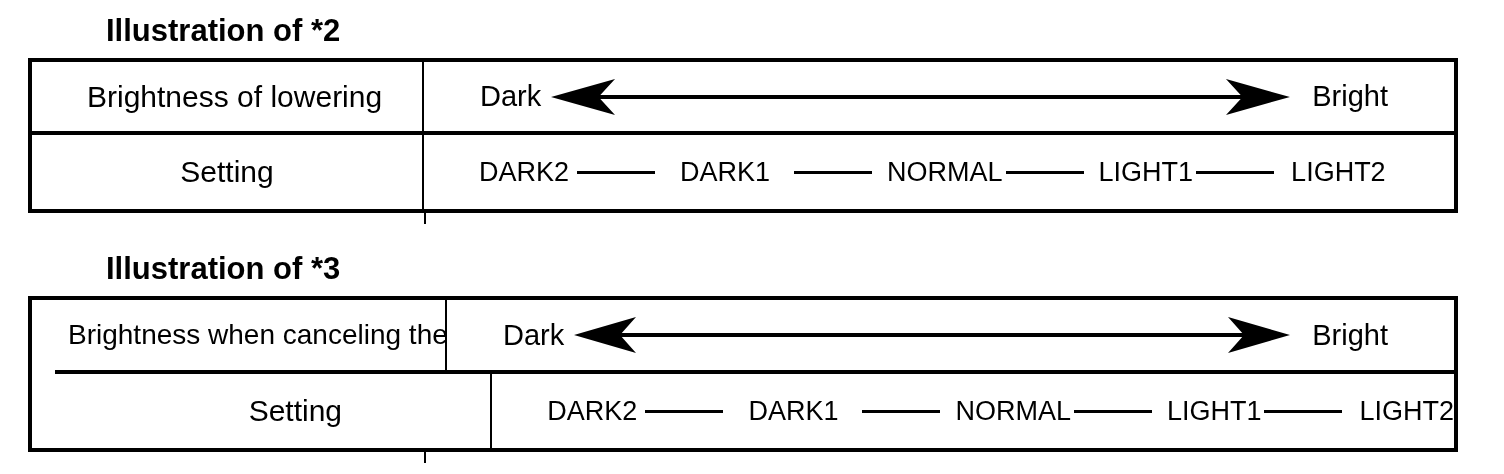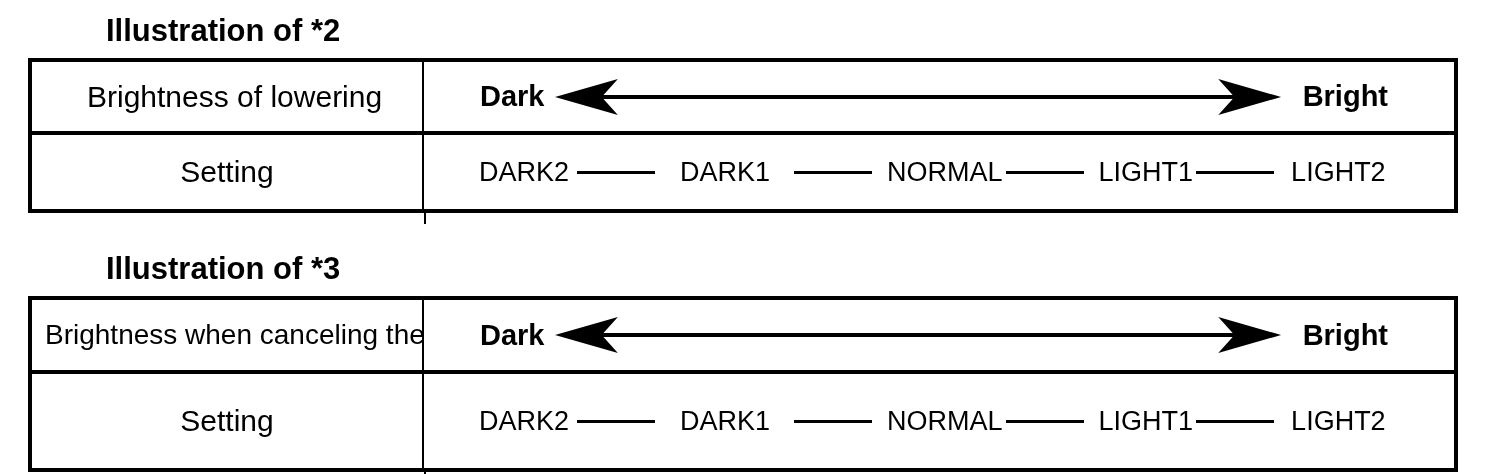--- a/index.html
+++ b/index.html
@@ -16,42 +16,42 @@
   }
   #title1 { top:13px; }
   #title2 { top:251px; }
 
   .tbl {
     position:absolute; left:28px; width:1430px;
     border:4px solid #000; background:#fff;
     display:flex; flex-direction:column;
   }
   #t1 { top:58px;  height:155px; }
-  #t2 { top:296px; height:176px; }
+  #t2 { top:296px; height:156px;align-items:flex-end; }
 
   .row { display:flex; min-height:0; }
   .r1 { height:73px; border-bottom:4px solid #000; }
   #t2 .r1 { height:74px; }
   .r2 { flex:1; }
 
   .lab {
     width:392px; flex:0 0 392px;
     border-right:2px solid #000;
     display:flex; flex-direction:column; justify-content:center;
     font-size:30px;
   }
   .hdr-cell .line { line-height:36px; white-space:nowrap; }
   #t1 .hdr-cell { padding-left:55px; }
   #t2 .hdr-cell { padding-left:13px; font-size:28px; }
   .setting-lab { align-items:center; text-align:center; }
 
   .con { flex:1; display:flex; align-items:center; min-width:0; }
 
   .scale { padding:0 66px 0 56px; }
-  .end { font-weight:700; font-size:29px; white-space:nowrap; }
+  .end { font-weight:400; font-size:29px; white-space:nowrap; }
   .arrow { flex:1 1 auto; height:40px; margin:0 21px 0 9px; min-width:0; }
 
   .sets { padding-left:55px; font-size:27px; }
   .set { white-space:nowrap; flex:0 0 auto; }
   .dash { width:78px; height:3px; background:#000; flex:0 0 auto; }
   .d1 { margin:0 25px 0 8px; }
   .d2 { margin:0 15px 0 24px; }
   .d3 { margin:0 15px 0 3px; }
   .d4 { margin:0 17px 0 3px; }
 

